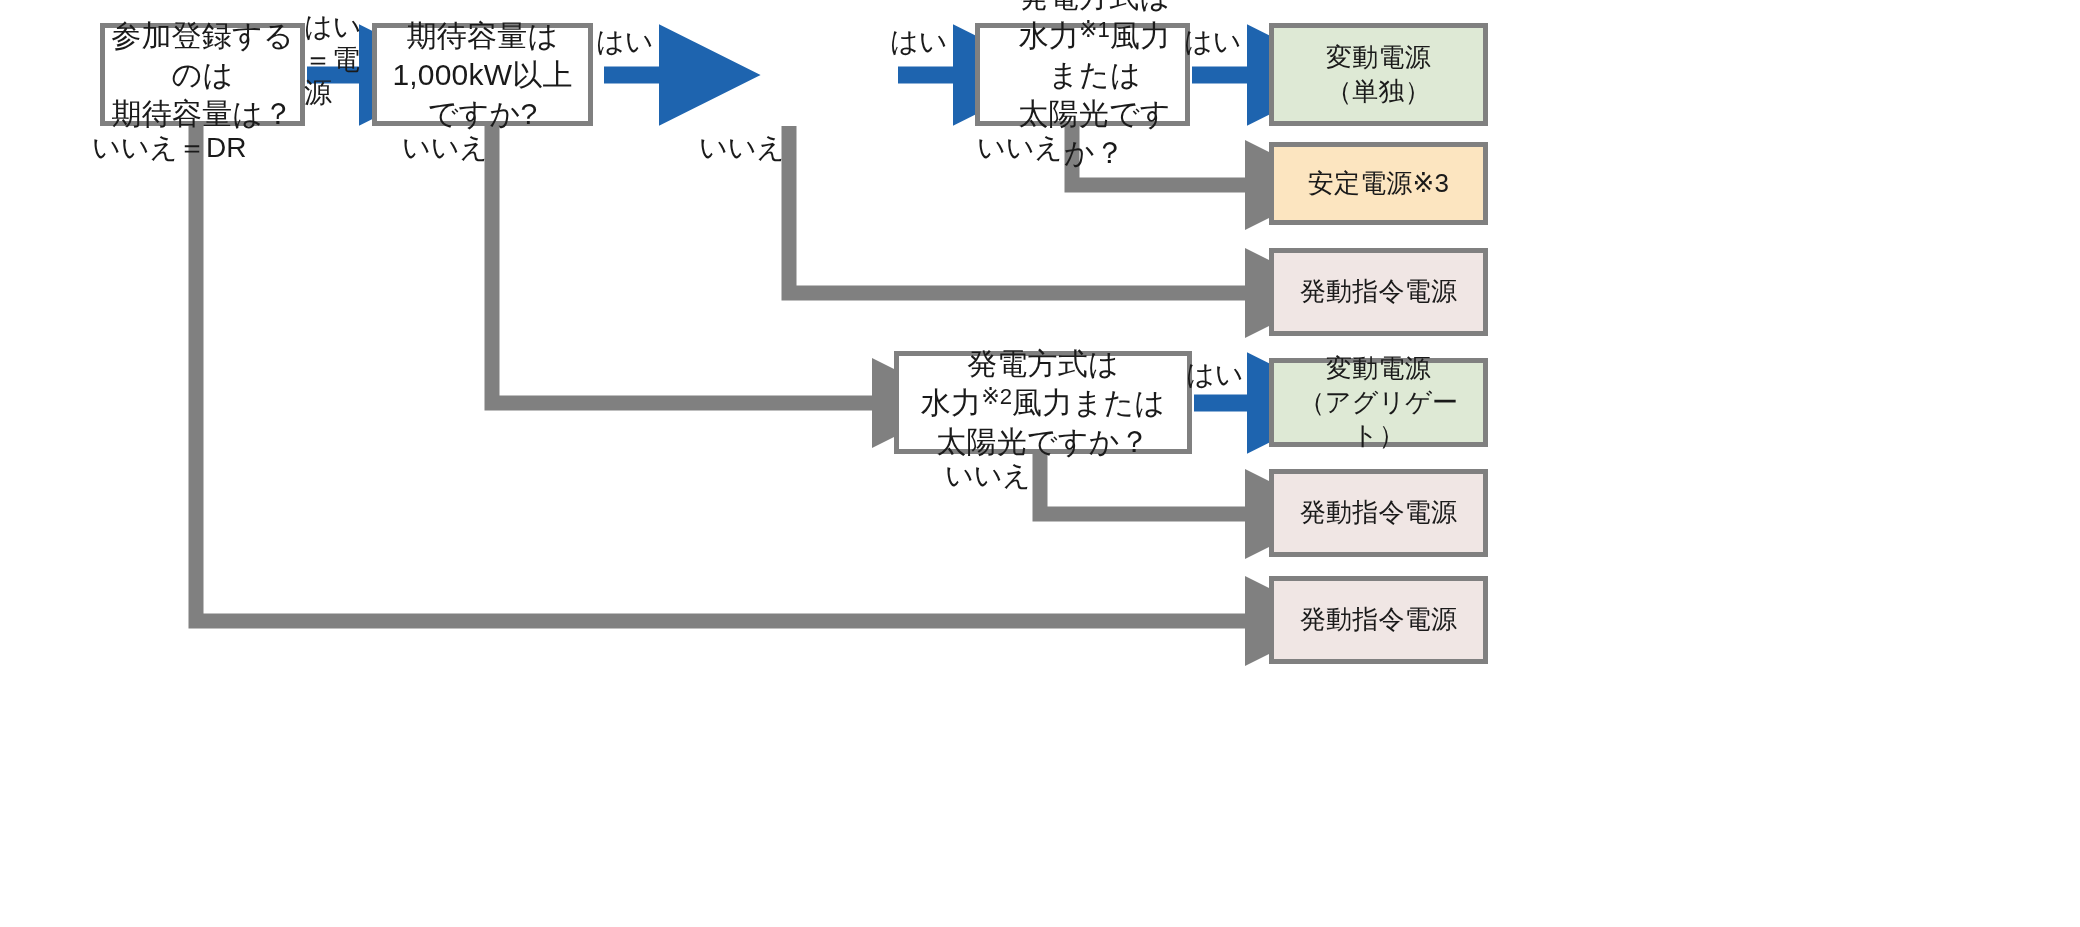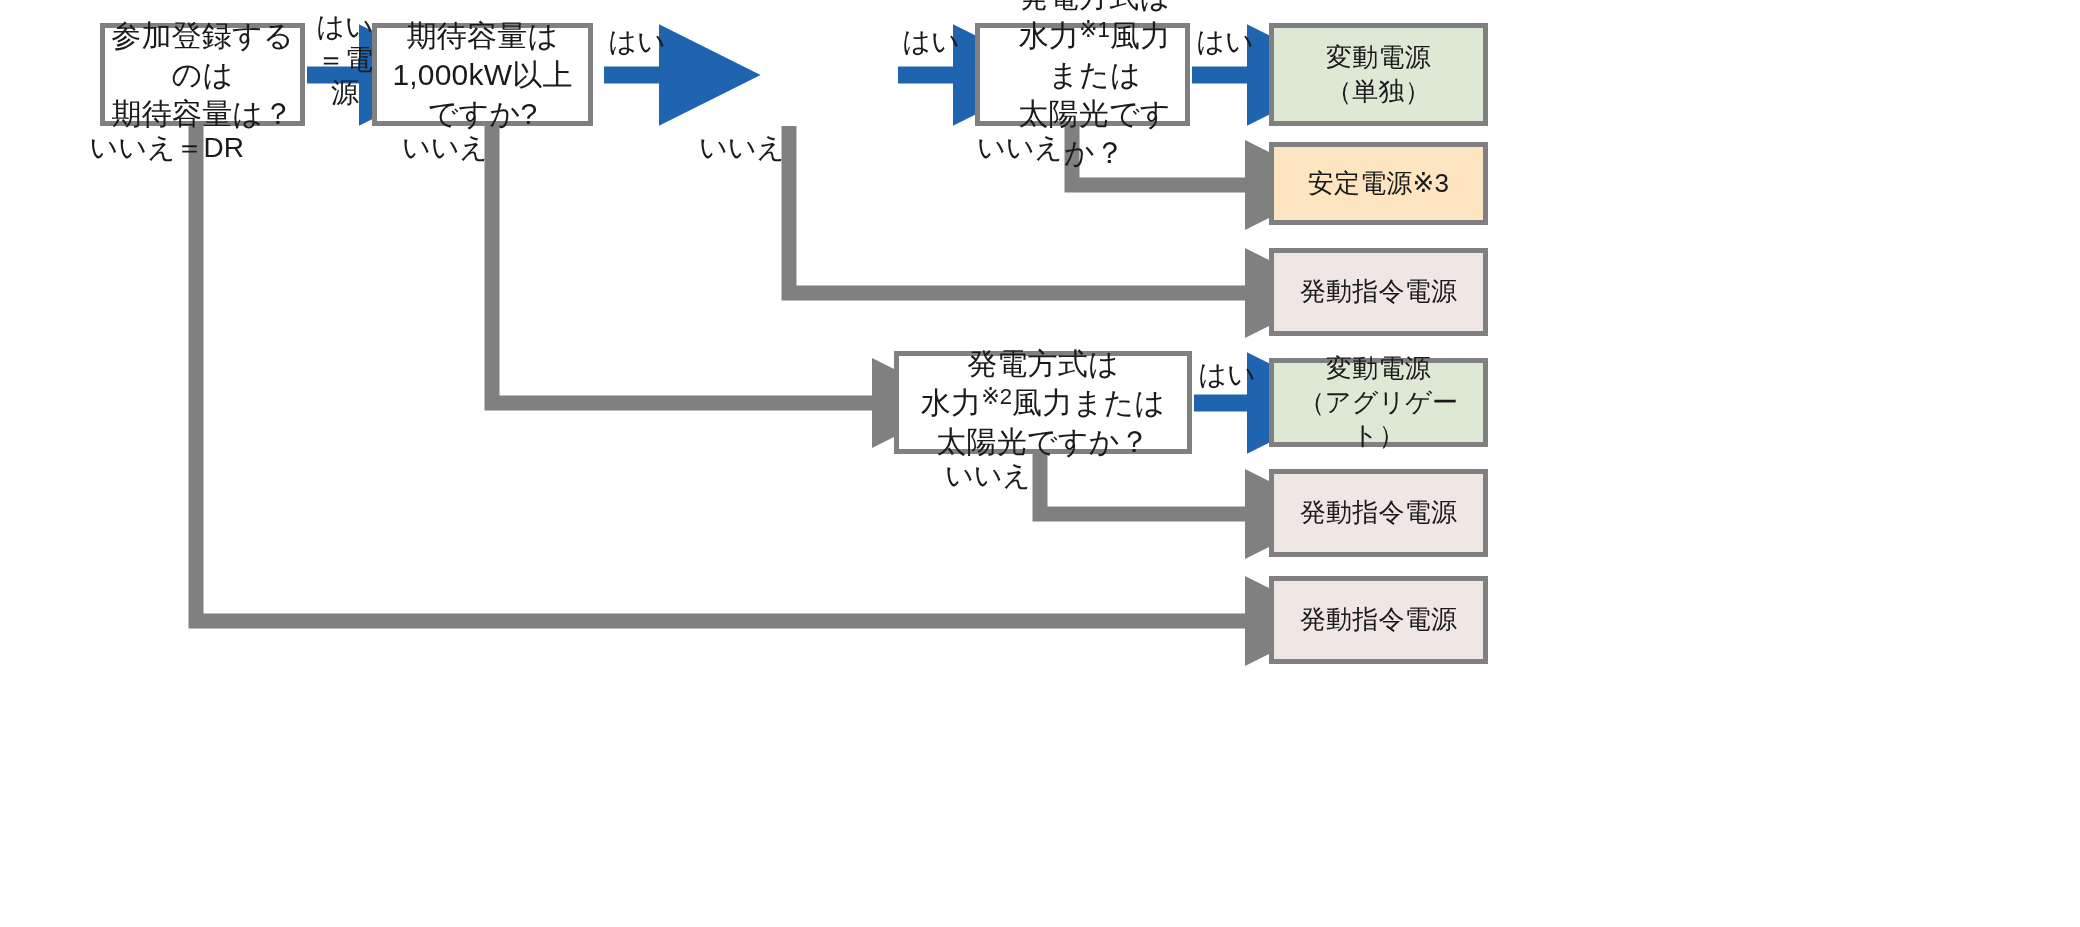--- a/index.html
+++ b/index.html
@@ -49,21 +49,21 @@
     display: block;
     width: 100%;
     white-space: pre-line;
   }
   .edge-label {
     position: absolute;
     font-size: 28px;
     color: #1a1a1a;
     white-space: pre-line;
     line-height: 1.18;
-    text-align: center;
+    text-align: left;
   }
   .sup-mark {
     font-size: 0.74em;
     vertical-align: 0.42em;
     letter-spacing: 0;
   }
 </style>
 </head>
 <body>
 
@@ -157,21 +157,21 @@
     <span class="node-text">発動指令電源</span>
   </div>
 
   <div class="node node-result" style="left:1269px; top:576px; width:219px; height:88px; background:#F0E6E4;">
     <span class="node-text">発動指令電源</span>
   </div>
 
   <div class="edge-label" style="left:304px; top:10px; width:82px;">はい
 ＝電源</div>
 
-  <div class="edge-label" style="left:84px; top:131px; width:160px; text-align:right;">いいえ＝DR</div>
+  <div class="edge-label" style="left:92px; top:131px; width:160px; text-align:left;">いいえ＝DR</div>
 
   <div class="edge-label" style="left:596px; top:25px; width:82px;">はい</div>
 
   <div class="edge-label" style="left:400px; top:131px; width:88px; text-align:right;">いいえ</div>
 
   <div class="edge-label" style="left:890px; top:25px; width:82px;">はい</div>
 
   <div class="edge-label" style="left:697px; top:131px; width:88px; text-align:right;">いいえ</div>
 
   <div class="edge-label" style="left:1184px; top:25px; width:82px;">はい</div>

